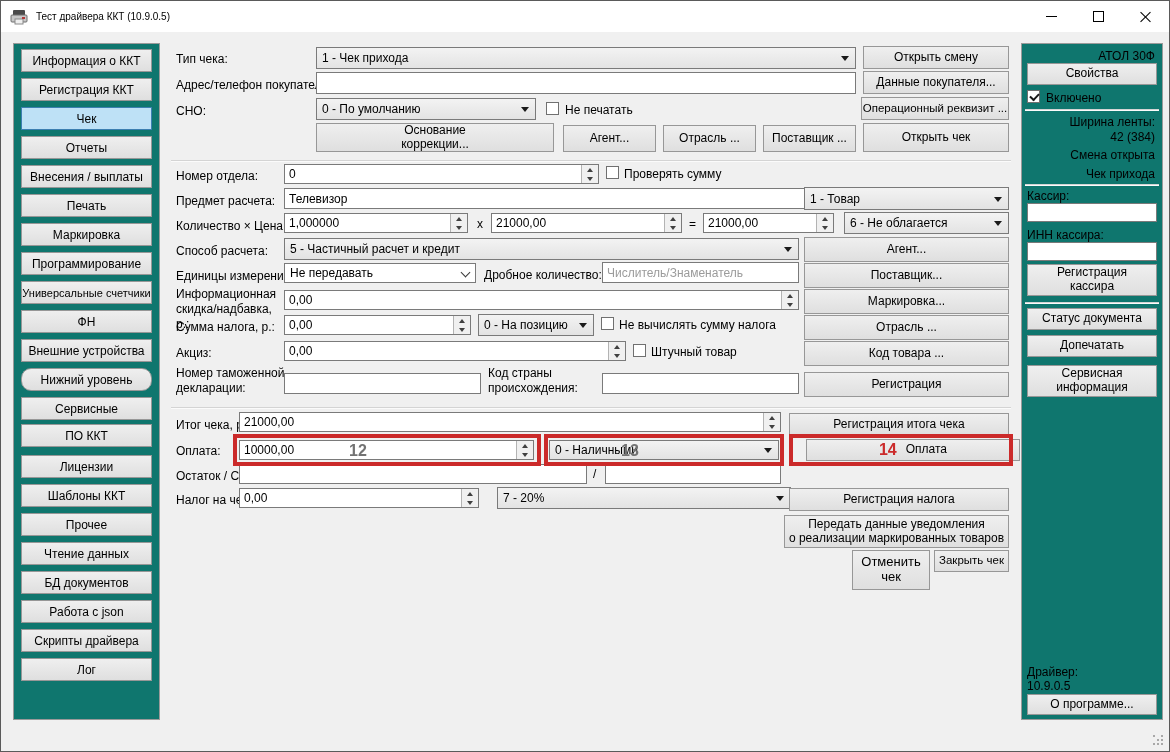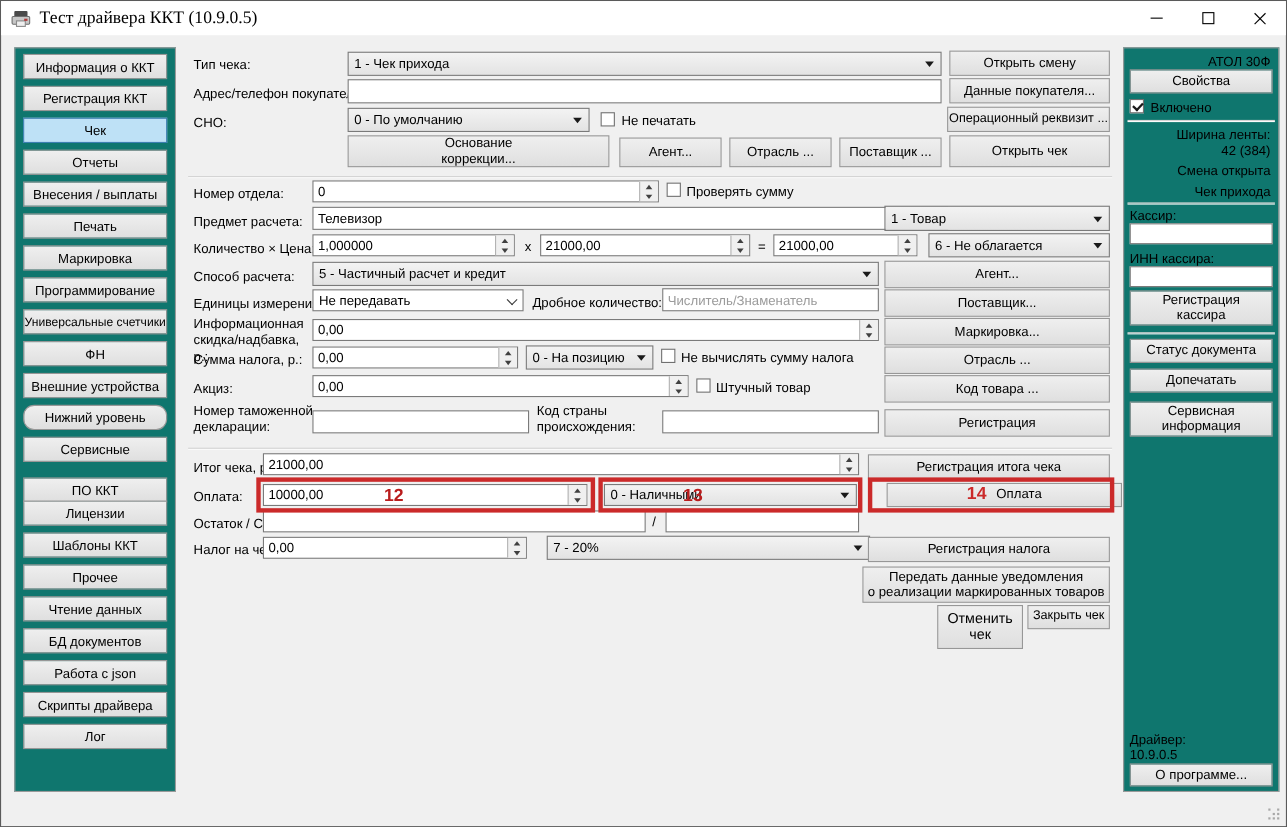--- a/index.html
+++ b/index.html
@@ -1,20 +1,20 @@
 <!DOCTYPE html>
 <html><head>
 <meta charset="utf-8">
 <style>
   html,body{margin:0;padding:0;background:#C8C8C8;}
   .win{position:relative;width:1170px;height:752px;background:#F0F0F0;border:1px solid #5A5A5A;
        box-sizing:border-box;font-family:"Liberation Sans",sans-serif;font-size:12px;color:#000;overflow:hidden;}
   .titlebar{position:absolute;left:0;top:0;width:100%;height:31px;background:#FFFFFF;display:flex;align-items:center;}
   .appicon{margin-left:9px;width:18px;height:16px;flex:0 0 auto;}
-  .apptitle{margin-left:8px;font-size:16px;white-space:nowrap;font-family:Liberation Serif, serif;}
+  .apptitle{margin-left:8px;font-size:10px;white-space:nowrap;}
   .wbtns{margin-left:auto;display:flex;height:31px;}
   .wbtn{width:47px;height:31px;display:flex;align-items:center;justify-content:center;}
   .min-glyph{width:11px;height:1px;background:#000;display:block;}
   .max-glyph{width:9px;height:9px;border:1px solid #000;display:block;}
   .x-glyph{position:relative;width:11px;height:11px;display:block;}
   .x-glyph::before,.x-glyph::after{content:"";position:absolute;left:5px;top:-1px;width:1px;height:14px;background:#000;}
   .x-glyph::before{transform:rotate(45deg);}
   .x-glyph::after{transform:rotate(-45deg);}
 
   .panel{position:absolute;border:1px solid #9A9A9A;background:#0f766e;box-sizing:border-box;}
@@ -42,21 +42,21 @@
   .carrow{width:20px;align-self:stretch;display:flex;align-items:center;justify-content:center;}
   .carrow::before{content:"";border:4px solid transparent;border-top:5px solid #1A1A1A;margin-top:5px;}
   .combo.white{background:#fff;}
   .chev::before{content:"";border:none;width:6px;height:6px;border-right:1.6px solid #3A3A3A;border-bottom:1.6px solid #3A3A3A;
                 transform:rotate(45deg);margin-top:-2px;}
   .chk{position:absolute;width:13px;height:13px;background:#fff;border:1px solid #707070;box-sizing:border-box;}
   .chk .mark{position:absolute;left:2px;top:2px;width:7px;height:4px;border-left:2px solid #1A1A1A;border-bottom:2px solid #1A1A1A;
              transform:rotate(-47deg);}
   .sep{position:absolute;height:1px;background:#D4D4D4;box-shadow:0 1px 0 #FBFBFB;}
   .ann{position:absolute;border:4px solid #CB2A2A;box-sizing:border-box;z-index:5;pointer-events:none;}
-  .annnum{position:absolute;color:#b91c1c;font-weight:bold;font-size:16px;z-index:6;}
+  .annnum{position:absolute;color:#737373;font-weight:bold;font-size:16px;z-index:6;}
   .num14{color:#CB2A2A;font-weight:bold;font-size:16px;margin-right:9px;}
   .grip{position:absolute;right:14px;bottom:14px;width:2px;height:2px;background:#A8A8A8;
         box-shadow:8px 8px 0 #A8A8A8,4px 8px 0 #A8A8A8,0 8px 0 #A8A8A8,8px 4px 0 #A8A8A8,8px 0 0 #A8A8A8,4px 4px 0 #A8A8A8;}
 </style>
 </head>
 <body>
 
 <div class="win">
 
   <div class="titlebar">
@@ -87,21 +87,21 @@
     <div class="sbtn" style="top:92px;">Отчеты</div>
     <div class="sbtn" style="top:121px;">Внесения / выплаты</div>
     <div class="sbtn" style="top:150px;">Печать</div>
     <div class="sbtn" style="top:179px;">Маркировка</div>
     <div class="sbtn" style="top:208px;">Программирование</div>
     <div class="sbtn" style="top:237px;font-size:11px;">Универсальные счетчики</div>
     <div class="sbtn" style="top:266px;">ФН</div>
     <div class="sbtn" style="top:295px;">Внешние устройства</div>
     <div class="sbtn" style="top:324px;border-radius:10px;">Нижний уровень</div>
     <div class="sbtn" style="top:353px;">Сервисные</div>
-    <div class="sbtn" style="top:390px;">ПО ККТ</div>
+    <div class="sbtn" style="top:380px;">ПО ККТ</div>
     <div class="sbtn" style="top:411px;">Лицензии</div>
     <div class="sbtn" style="top:440px;">Шаблоны ККТ</div>
     <div class="sbtn" style="top:469px;">Прочее</div>
     <div class="sbtn" style="top:498px;">Чтение данных</div>
     <div class="sbtn" style="top:527px;">БД документов</div>
     <div class="sbtn" style="top:556px;">Работа с json</div>
     <div class="sbtn" style="top:585px;">Скрипты драйвера</div>
     <div class="sbtn" style="top:614px;">Лог</div>
   </div>
 

